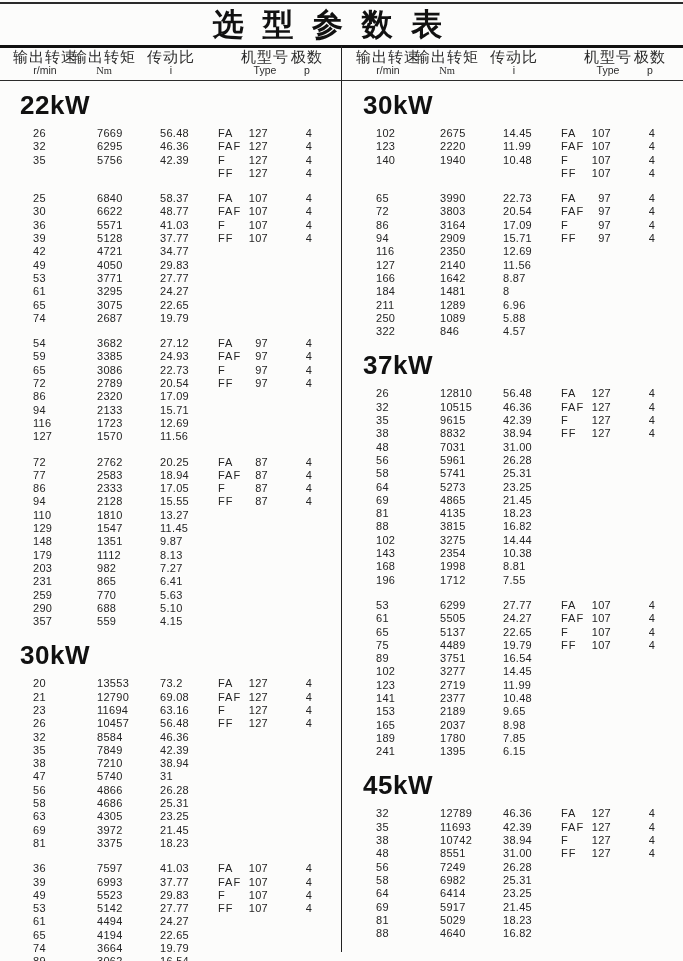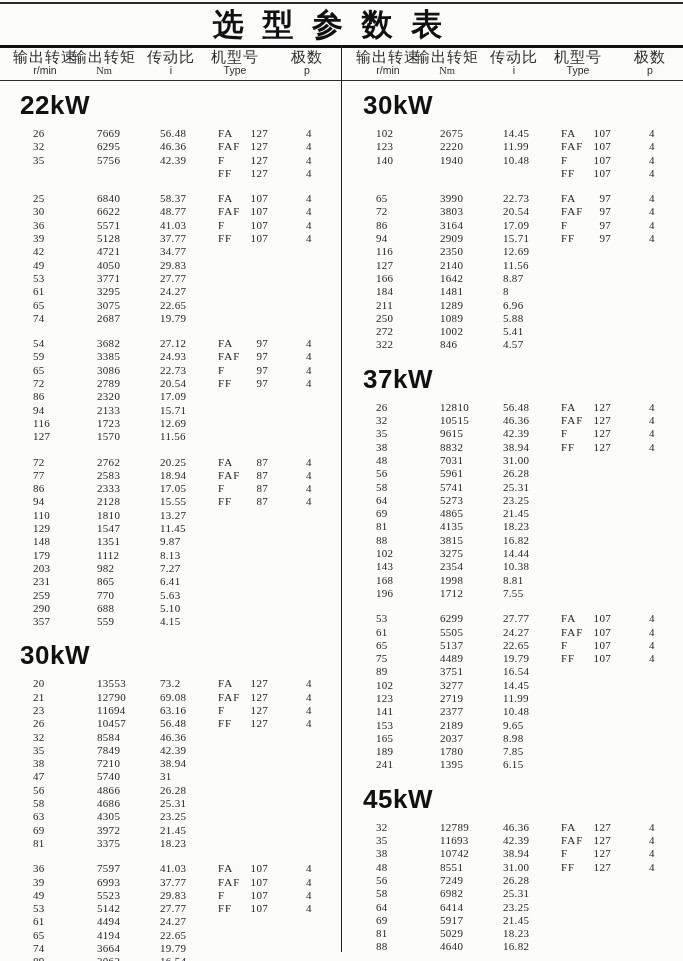--- a/index.html
+++ b/index.html
@@ -24,34 +24,34 @@
     text-align:center;font-size:31px;font-weight:bold;letter-spacing:5px;color:#111;
   }
   .header-row{position:absolute;top:50px;left:0;width:683px;height:30px;}
   .header-half{position:absolute;top:0;height:30px;}
   .header-half.h-left{left:0;width:341px;}
   .header-half.h-right{left:343px;width:340px;}
   .hcell{
     position:absolute;top:0;transform:translateX(-50%);
     text-align:center;white-space:nowrap;
   }
-  .hc1{left:45px;}.hc2{left:104px;font-family:Liberation Serif, serif;}.hc3{left:171px;}.hc4{left:235px;text-align:center;}.hc5{left:307px;}
+  .hc1{left:45px;}.hc2{left:104px;font-family:Liberation Serif, serif;}.hc3{left:171px;}.hc4{left:265px;text-align:center;}.hc5{left:307px;}
   .hzh{display:block;font-size:15px;line-height:14px;letter-spacing:1px;color:#2c2c2c;}
   .hunit{display:block;font-size:10.5px;line-height:13px;color:#2c2c2c;}
   .body-area{position:absolute;top:88px;left:0;width:683px;height:873px;}
   .col{position:absolute;top:0;}
   .col-left{left:0;width:341px;}
   .col-right{left:343px;width:340px;}
   .sec-title{
     font-size:26px;font-weight:bold;color:#111;
     margin:2px 0 7px 20px;line-height:30px;letter-spacing:0.5px;
   }
   .sec-title + .group{margin-top:0;}
   .sec-title:not(:first-child){margin-top:12px;}
-  .group{margin-top:0;font-family:Liberation Serif, serif;}
+  .group{margin-top:0;}
   .group + .group{margin-top:12px;}
   .row{
     display:flex;height:13.3px;line-height:13.3px;
     font-size:11px;letter-spacing:0.3px;color:#242424;
     padding-left:33px;white-space:nowrap;
   }
   .c-s{width:64px;}
   .c-t{width:63px;}
   .c-i{width:58px;}
   .c-m{width:30px;letter-spacing:1px;}
@@ -692,28 +692,20 @@
           </div>
           <div class="row">
             <span class="c-s">250</span>
             <span class="c-t">1089</span>
             <span class="c-i">5.88</span>
             <span class="c-m"></span>
             <span class="c-z"></span>
             <span class="c-p"></span>
           </div>
           <div class="row">
-            <span class="c-s">272</span>
-            <span class="c-t">1002</span>
-            <span class="c-i">5.41</span>
-            <span class="c-m"></span>
-            <span class="c-z"></span>
-            <span class="c-p"></span>
-          </div>
-          <div class="row">
             <span class="c-s">322</span>
             <span class="c-t">846</span>
             <span class="c-i">4.57</span>
             <span class="c-m"></span>
             <span class="c-z"></span>
             <span class="c-p"></span>
           </div>
         </div>
         <div class="sec-title">37kW</div>
         <div class="group">

